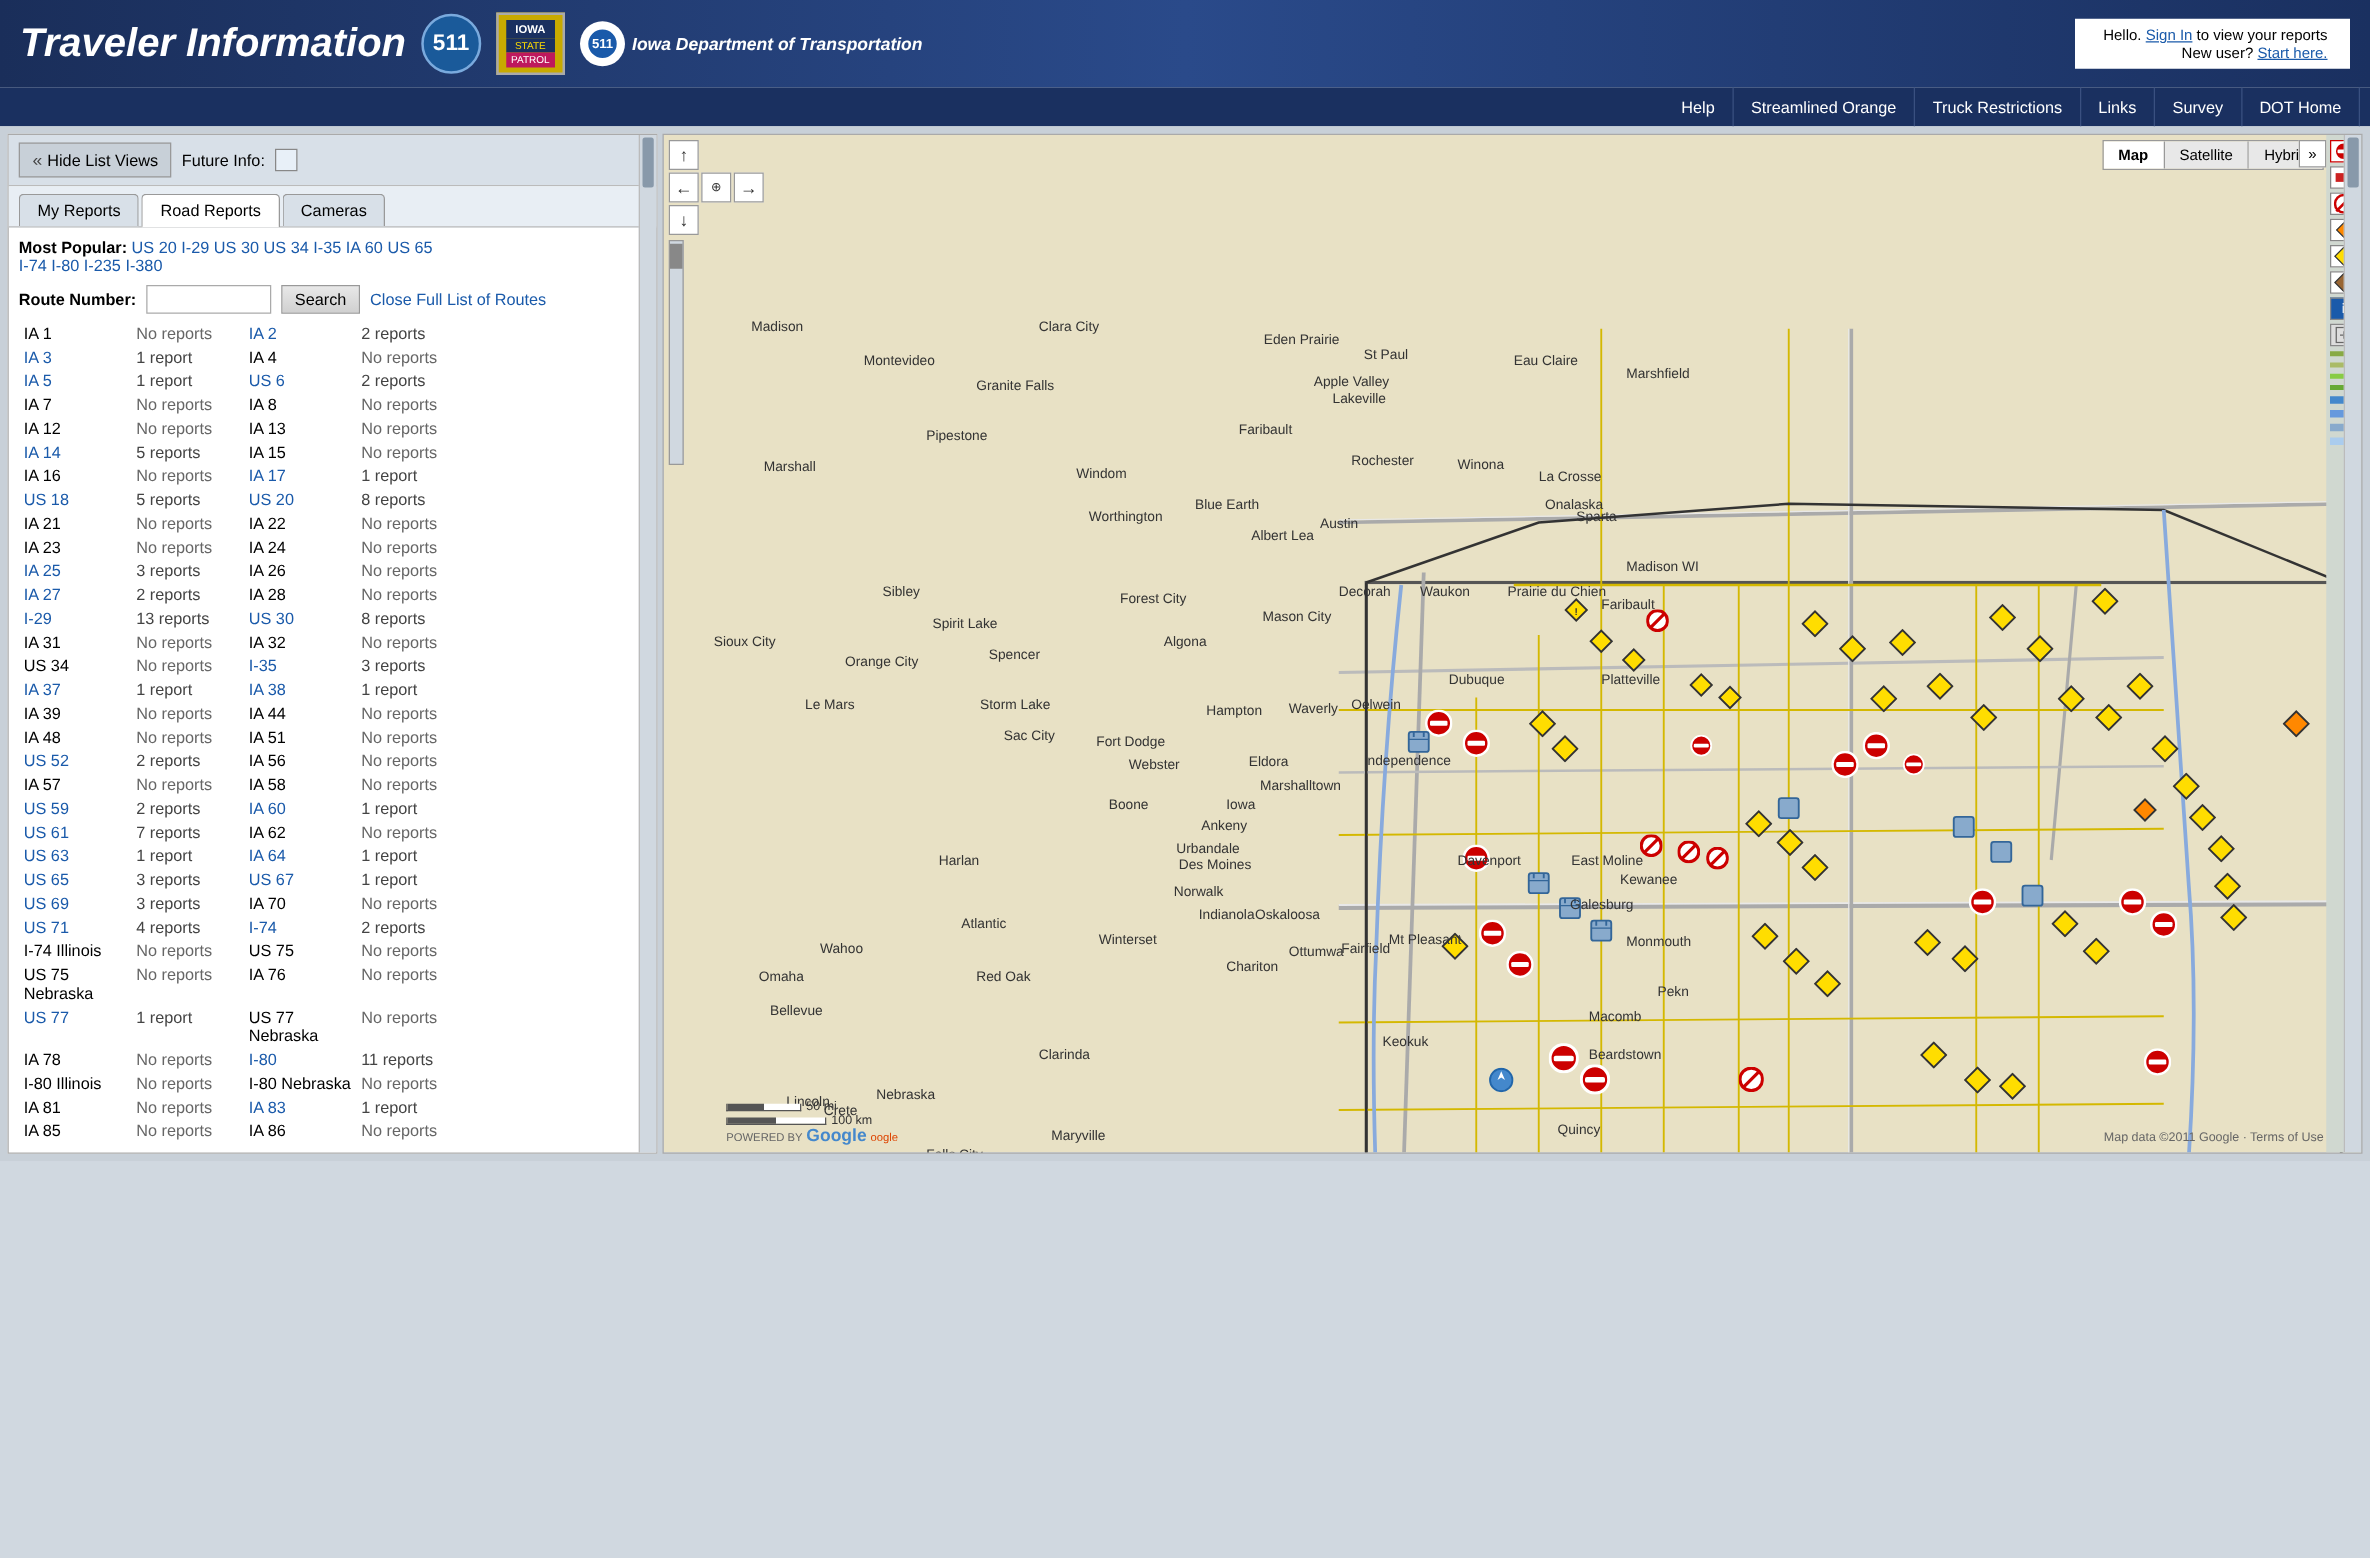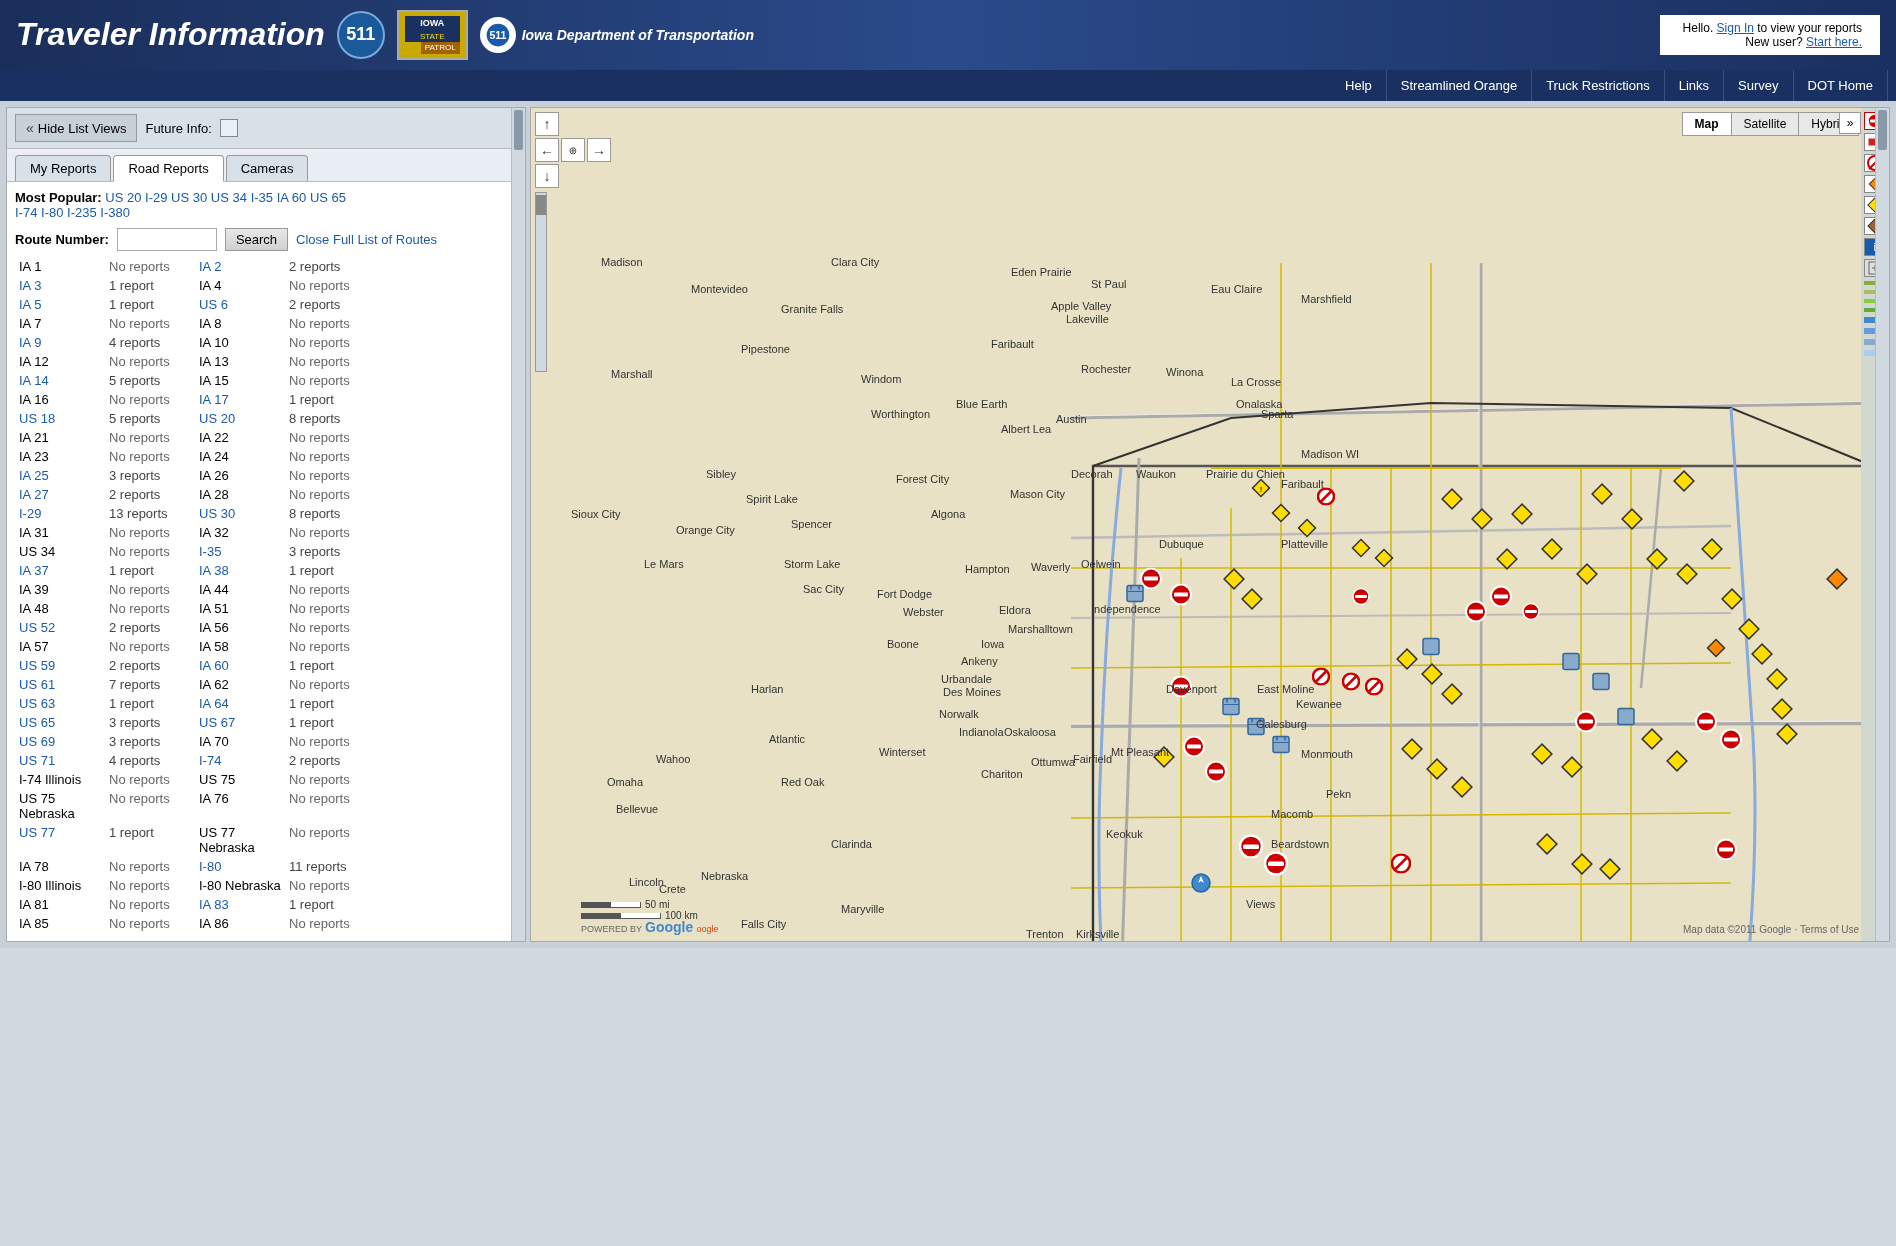--- a/index.html
+++ b/index.html
@@ -338,21 +338,21 @@
 </head>
 <body>
 
 <div id="header">
   <div id="header-left">
     <div id="app-title">Traveler Information</div>
     <div class="header-badge">511</div>
     <div class="header-logo">
       <div style="background:#1a3060;color:white;padding:2px 4px;font-size:9px;font-weight:bold;">IOWA</div>
       <div style="background:#1a3060;color:#ffdd00;padding:1px 4px;font-size:8px;">STATE</div>
-      <div style="background:#a16207;color:white;padding:1px 4px;font-size:8px;margin-left:16px;">PATROL</div>
+      <div style="background:#be185d;color:white;padding:1px 4px;font-size:8px;">PATROL</div>
     </div>
     <div class="header-dot-logo">
       <div class="dot-icon">
         <svg viewBox="0 0 32 32">
           <circle cx="16" cy="16" r="14" fill="#1a5aaa" stroke="white" stroke-width="2"></circle>
           <text x="16" y="20" text-anchor="middle" fill="white" font-size="12" font-weight="bold">511</text>
         </svg>
       </div>
       <div style="line-height:1.3;">
         <div style="font-size:14px;font-style:italic;">Iowa Department of Transportation</div>
@@ -441,26 +441,20 @@
             <tr>
               <td style="width: 90px;"><a href="#" class="route-link">IA 5</a></td>
               <td class="has-reports" style="width: 90px;">1 report</td>
               <td style="width: 90px;"><a href="#" class="route-link">US 6</a></td>
               <td class="has-reports">2 reports</td>
             </tr>
             <tr>
               <td style="width: 90px;">IA 7</td>
               <td class="no-reports" style="width: 90px;">No reports</td>
               <td style="width: 90px;">IA 8</td>
-              <td class="no-reports">No reports</td>
-            </tr>
-            <tr>
-              <td style="width: 90px;"><a href="#" class="route-link">IA 9</a></td>
-              <td class="has-reports" style="width: 90px;">4 reports</td>
-              <td style="width: 90px;">IA 10</td>
               <td class="no-reports">No reports</td>
             </tr>
             <tr>
               <td style="width: 90px;">IA 12</td>
               <td class="no-reports" style="width: 90px;">No reports</td>
               <td style="width: 90px;">IA 13</td>
               <td class="no-reports">No reports</td>
             </tr>
             <tr>
               <td style="width: 90px;"><a href="#" class="route-link">IA 14</a></td>
@@ -1166,21 +1160,21 @@
         <div class="map-city-label" style="left: 580px; top: 638px;">Mt Pleasant</div>
         <div class="map-city-label" style="left: 635px; top: 575px;">Davenport</div>
         <div class="map-city-label" style="left: 690px; top: 575px; margin-left: 36px;">East Moline</div>
         <div class="map-city-label" style="left: 725px; top: 610px;">Galesburg</div>
         <div class="map-city-label" style="left: 765px; top: 590px;">Kewanee</div>
         <div class="map-city-label" style="left: 750px; top: 430px;">Platteville</div>
         <div class="map-city-label" style="left: 125px; top: 645px;">Wahoo</div>
         <div class="map-city-label" style="left: 250px; top: 668px;">Red Oak</div>
         <div class="map-city-label" style="left: 450px; top: 660px;">Chariton</div>
         <div class="map-city-label" style="left: 575px; top: 720px;">Keokuk</div>
-        <div class="map-city-label" style="left: 715px; top: 790px;">Views</div>
+        <div class="map-city-label" style="left: 715px; top: 790px;">Quincy</div>
         <div class="map-city-label" style="left: 300px; top: 730px;">Clarinda</div>
         <div class="map-city-label" style="left: 128px; top: 775px;">Crete</div>
         <div class="map-city-label" style="left: 170px; top: 762px;">Nebraska</div>
         <div class="map-city-label" style="left: 210px; top: 810px;">Falls City</div>
         <div class="map-city-label" style="left: 310px; top: 795px;">Maryville</div>
         <div class="map-city-label" style="left: 495px; top: 820px;">Trenton</div>
         <div class="map-city-label" style="left: 545px; top: 820px;">Kirksville</div>
         <div class="map-city-label" style="left: 740px; top: 730px;">Beardstown</div>
         <div class="map-city-label" style="left: 770px; top: 640px;">Monmouth</div>
         <div class="map-city-label" style="left: 795px; top: 680px;">Pekn</div>

